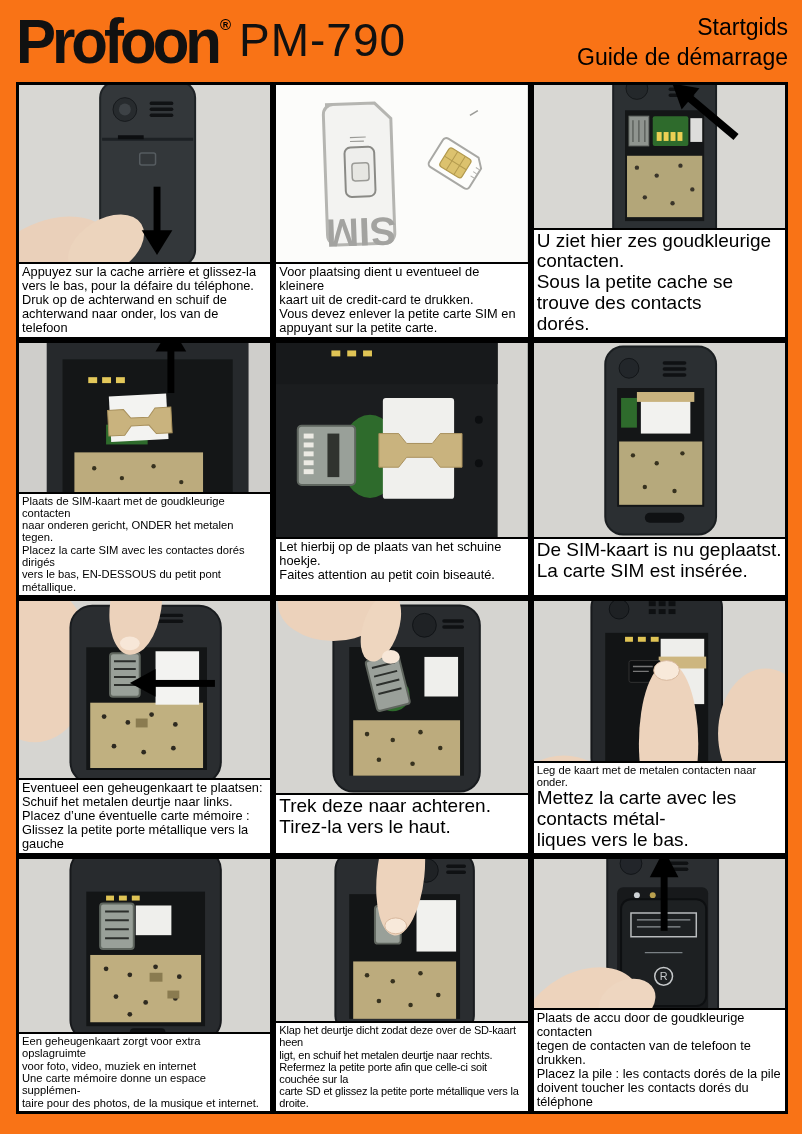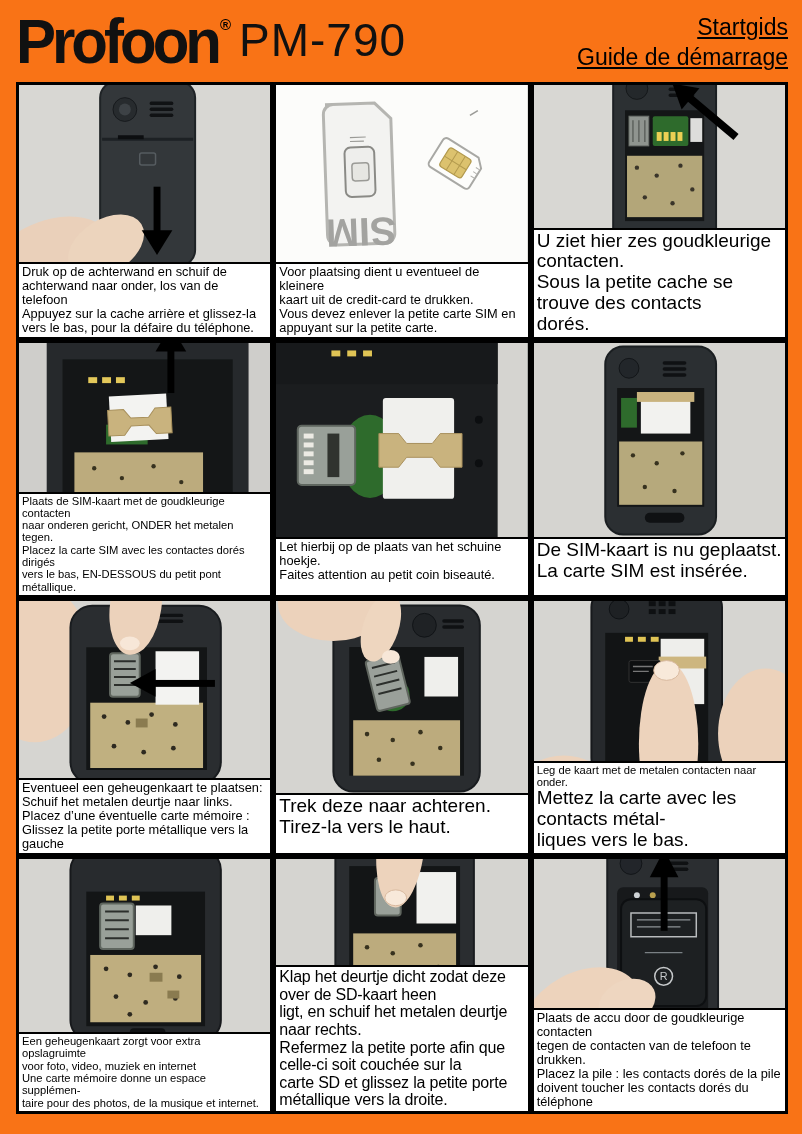--- a/index.html
+++ b/index.html
@@ -5,34 +5,34 @@
   html,body{margin:0;padding:0;background:#fff;}
   .page{width:802px;height:1134px;background:#f97316;overflow:hidden;
         font-family:"Liberation Sans","DejaVu Sans",sans-serif;color:#000;}
   
   .hdr{display:flex;align-items:flex-start;padding:10px 14px 2px 16px;height:80px;box-sizing:border-box;}
   .logo-wrap{display:flex;align-items:flex-start;}
   .logo{font-size:60px;font-weight:bold;letter-spacing:-4px;line-height:62px;
         transform:scaleY(1.04);transform-origin:left top;color:#111;}
   .reg{font-size:15px;font-weight:bold;margin:6px 0 0 2px;}
   .model{font-size:46px;font-weight:400;letter-spacing:1px;line-height:60px;margin-left:8px;color:#111;}
-  .hdr-right{margin-left:auto;text-align:right;font-size:23px;line-height:30px;padding-top:2px;text-decoration:underline;}
+  .hdr-right{margin-left:auto;text-align:right;font-size:23px;line-height:30px;padding-top:2px;}
   
   .grid{display:grid;grid-template-columns:repeat(3,1fr);grid-auto-rows:258px;
         margin:2px 14px 0 16px;}
   .cell{border:3px solid #000;display:flex;flex-direction:column;background:#d6d5d1;
         overflow:hidden;box-sizing:border-box;}
   .photo{flex:1;min-height:0;position:relative;}
   .photo svg{display:block;width:100%;height:100%;}
   .caption{background:#fff;border-top:2px solid #000;padding:1px 3px 2px 3px;box-sizing:border-box;}
   .caption p{margin:0;white-space:pre-line;line-height:1.1;}
   .cap-s{font-size:11.2px;}
   .cap-m{font-size:12.8px;}
   .cap-l{font-size:19px;}
-  .cap-xs{font-size:16px;letter-spacing:-0.2px;}
+  .cap-xs{font-size:11px;letter-spacing:-0.2px;}
   .r1 .caption{min-height:54px;}
   .r2 .caption{min-height:58px;}
   .r3 .caption{min-height:60px;}
   .r4 .caption{min-height:70px;}
   text.simtxt{font-family:"Liberation Sans",sans-serif;font-weight:bold;fill:#a3a3a0;}
   text.rsym{font-family:"Liberation Sans",sans-serif;font-size:11px;fill:#c6c9cb;}
 </style>
 </head>
 <body>
 
@@ -65,24 +65,24 @@
           <rect x="132" y="38" width="24" height="3.5" rx="1.7" fill="#101214"></rect>
           <path d="M84 64 h92" stroke="#1d2124" stroke-width="3"></path>
           <rect x="100" y="60" width="26" height="4" fill="#0c0e10"></rect>
           <rect x="122" y="78" width="16" height="12" rx="2" fill="none" stroke="#565c60" stroke-width="1.5"></rect>
           <ellipse cx="88" cy="172" rx="42" ry="27" fill="#ecd4bd" transform="rotate(-32 88 172)"></ellipse>
           <rect x="136" y="112" width="7" height="48" fill="#000"></rect>
           <polygon points="124,156 155,156 139.5,181" fill="#000"></polygon>
         </svg>
       </div>
       <div class="caption">
+        <p class="cap-m">Appuyez sur la cache arrière et glissez-la
+vers le bas, pour la défaire du téléphone.</p>
         <p class="cap-m">Druk op de achterwand en schuif de
 achterwand naar onder, los van de telefoon</p>
-        <p class="cap-m">Appuyez sur la cache arrière et glissez-la
-vers le bas, pour la défaire du téléphone.</p>
       </div>
     </div>
 
     <div class="cell r1">
       <div class="photo">
         <svg viewBox="0 0 254 197" preserveAspectRatio="xMidYMid slice">
           <rect width="254" height="197" fill="#fcfcfa"></rect>
           <g transform="rotate(-2 85 100)">
             <path d="M52 28 h50 l16 16 v116 a10 10 0 0 1 -10 10 h-48 a10 10 0 0 1 -10 -10 v-122 a10 10 0 0 1 10 -10 z" fill="#f3f3f1" stroke="#b5b5b1" stroke-width="3"></path>
             <rect x="70" y="72" width="30" height="50" rx="6" fill="#eeeeec" stroke="#8a8a86" stroke-width="2"></rect>

